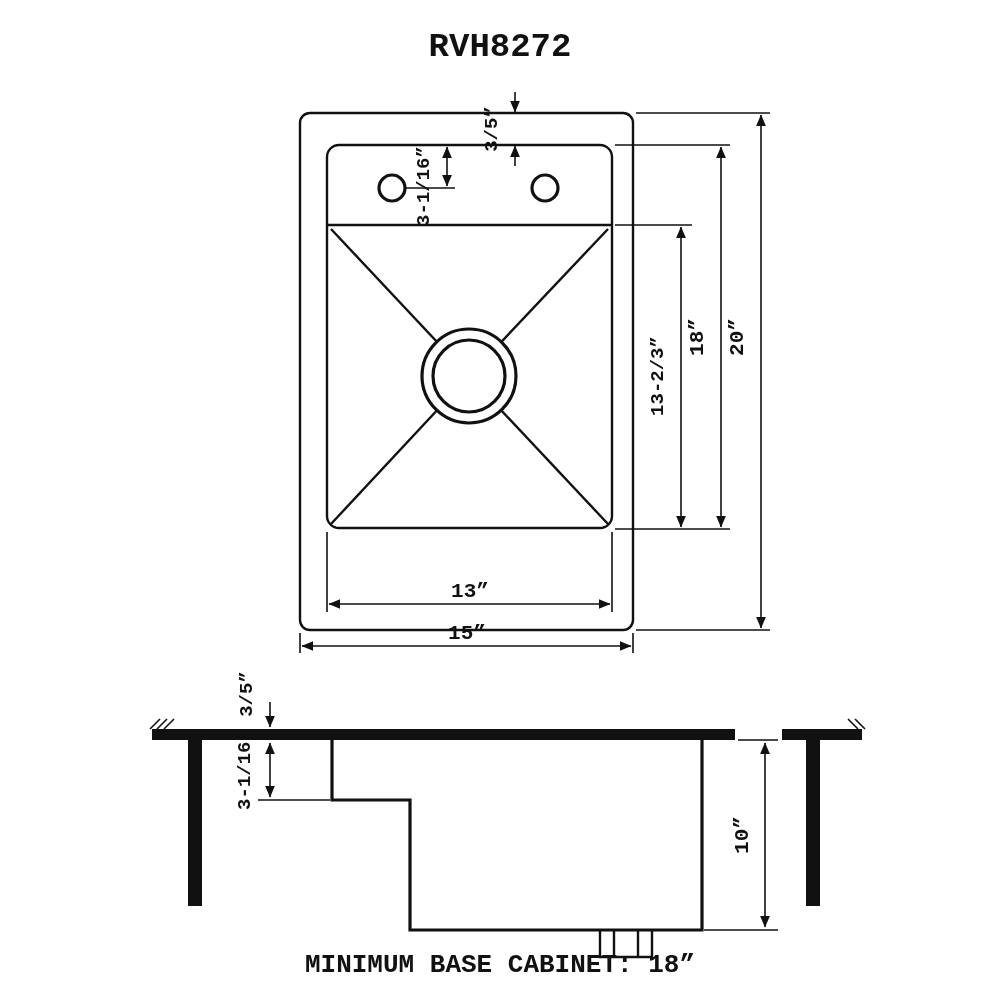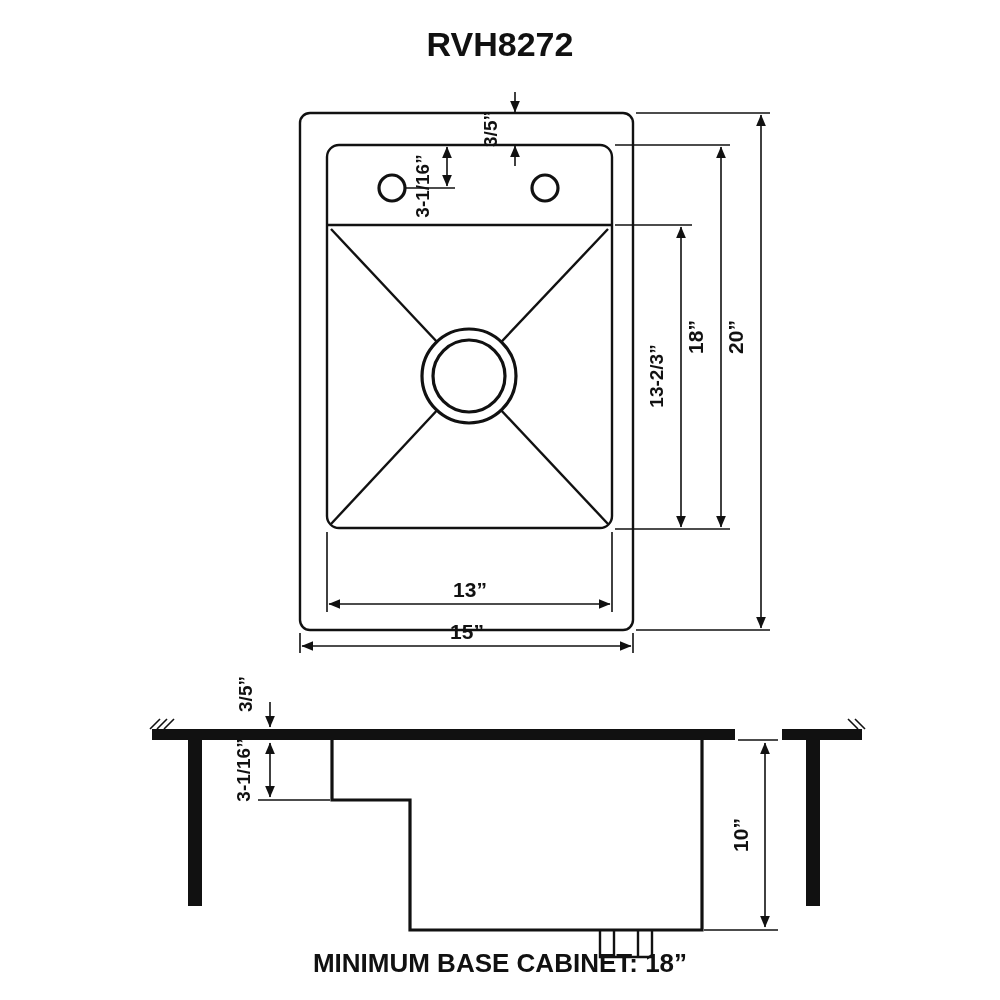--- a/index.html
+++ b/index.html
@@ -1,16 +1,16 @@
 <!DOCTYPE html>
 <html><head>
 <meta charset="utf-8">
 <style>
   html,body{margin:0;padding:0;background:#ffffff;}
-  .stage{width:1000px;height:1000px;position:relative;font-family:Liberation Sans, sans-serif;}
+  .stage{width:1000px;height:1000px;position:relative;font-family:Liberation Mono, monospace;}
   svg{display:block;}
   .geo{fill:none;stroke:#111;stroke-width:2.4;stroke-linecap:butt;stroke-linejoin:miter;}
   .geo.thick{stroke-width:3.2;}
   .fillw{fill:#ffffff;}
   .solid{fill:#111;stroke:none;}
   .ext{fill:none;stroke:#111;stroke-width:1.6;}
   .dim{fill:none;stroke:#111;stroke-width:1.6;}
   .dimlabel{font-weight:bold;font-size:19px;fill:#111;}
   .dimlabel.big{font-size:21px;}
   .title-text{font-weight:bold;font-size:34px;fill:#111;}

